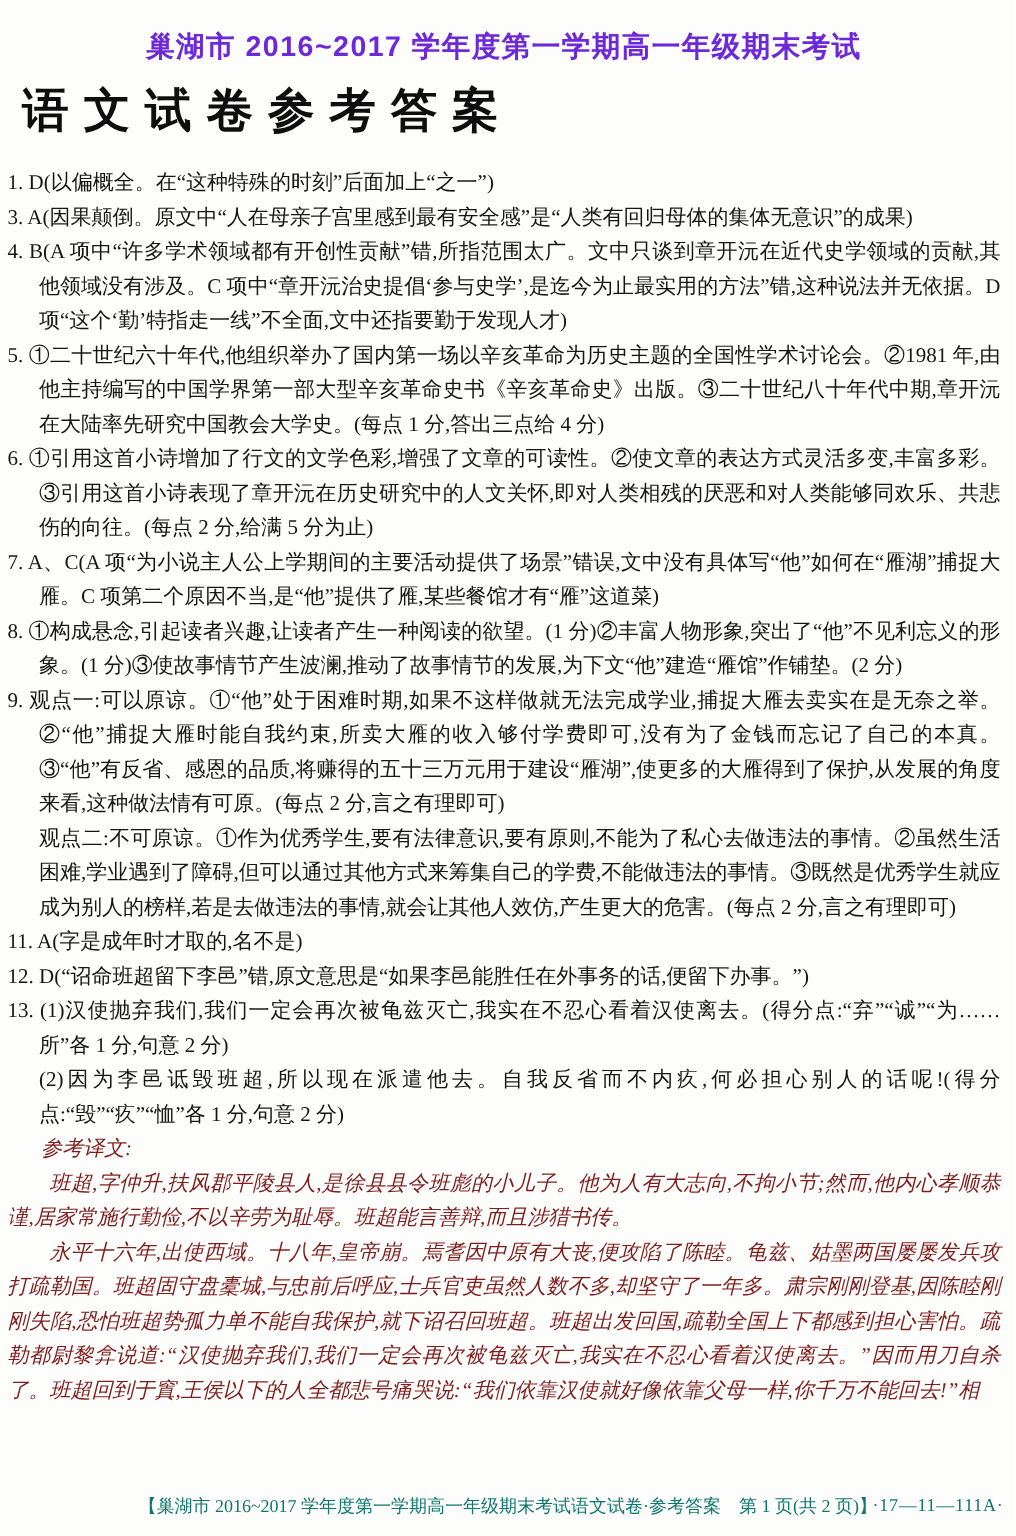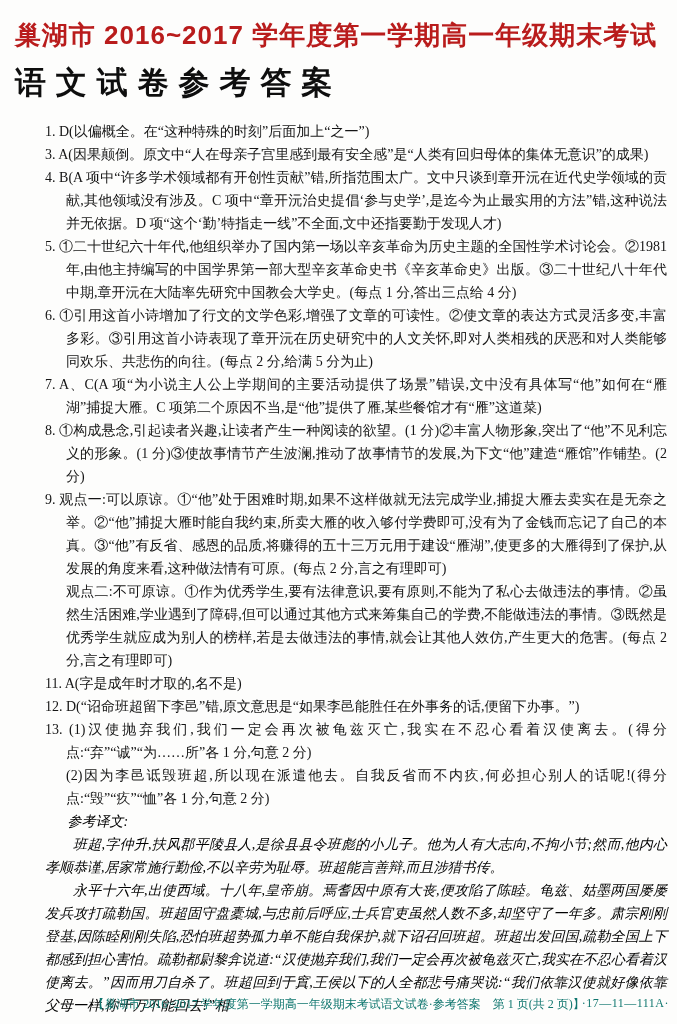--- a/index.html
+++ b/index.html
@@ -15,47 +15,46 @@
     background: #fdfdfc;
     color: #151515;
     font-family: "Liberation Serif", "DejaVu Serif", serif;
     padding: 14px 10px 0 5px;
   }
   .title1 {
     margin: 4px 0 0 0;
     text-align: center;
     font-family: "Liberation Sans", "DejaVu Sans", sans-serif;
     font-weight: 700;
-    font-size: 26px;
+    font-size: 19px;
     letter-spacing: 1px;
-    color: #b91c1c;
+    color: #6d28d9;
   }
   .title2 {
     margin: 9px 0 16px 0;
     text-align: left;
     font-family: "Liberation Sans", "DejaVu Sans", sans-serif;
     font-weight: 700;
     font-size: 31px;
     letter-spacing: 0.32em;
     text-indent: 0.32em; 
     color: #0e0e0e;
   }
   .content {
     font-size: 14px;
     line-height: 23px;
     text-align: justify;
-    margin-left: 40px;
   }
   .content p { margin: 0; }
   
   .ans  { padding-left: 21px; text-indent: -21px; }
   
   .cont { padding-left: 21px; text-indent: 0; }
   
-  .kai  { font-style: italic; color: #000000; }
+  .kai  { font-style: italic; color: #7f1d1d; }
   .kai-label { font-style: italic; text-indent: 1.6em; }
   .kai-para  { text-indent: 2em; }
   .footer {
     position: absolute;
     left: 0; right: 0;
     bottom: 10px;
     height: 18px;
     font-size: 12px;
     color: #0f766e;
     text-align: center;

